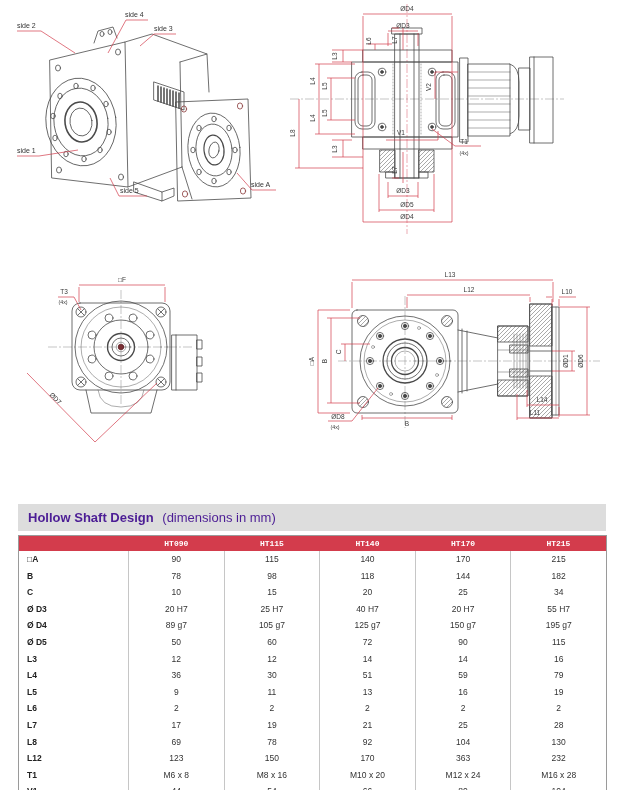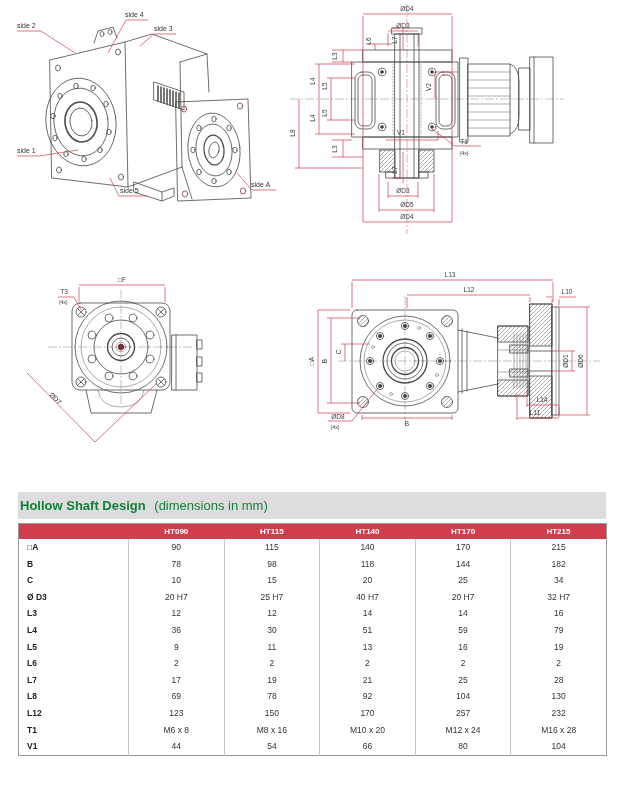--- a/index.html
+++ b/index.html
@@ -13,27 +13,27 @@
   .thin{stroke:#5a5a5a;stroke-width:0.5;fill:none;}
   .thick{stroke:#3c3c3c;stroke-width:1.4;fill:none;}
   .cl{stroke:#8a8a8a;stroke-width:0.5;fill:none;stroke-dasharray:9 2 2 2;}
   .red{stroke:#d33c4c;stroke-width:0.7;fill:none;}
   .redcl{stroke:#d33c4c;stroke-width:0.5;fill:none;stroke-dasharray:9 2 2 2;opacity:.85;}
   .dim{font-size:6.5px;fill:#3a3a3a;text-anchor:middle;font-family:"Liberation Sans",sans-serif;}
   .dimS{font-size:5.3px;fill:#3a3a3a;text-anchor:middle;font-family:"Liberation Sans",sans-serif;}
   .lab{font-size:7px;fill:#333;font-family:"Liberation Sans",sans-serif;}
   
   .table-wrap{position:absolute;left:18px;top:492px;width:588px;}
-  .titlebar{background:#dddddd;height:27px;line-height:27px;padding-left:2px;color:#15803d;font-size:13px;}
+  .titlebar{background:#dddddd;height:27px;line-height:27px;padding-left:10px;color:#4c1d95;font-size:13px;margin-top:12px;}
   .t-bold{font-weight:bold;}
   .t-sub{margin-left:5px;}
   table{border-collapse:collapse;table-layout:fixed;width:588px;margin-top:4px;
         font-size:8.5px;color:#333;}
   table{border:1px solid #9a9a9a;}
-  thead th{background:#d33c4c;color:#ffffff;font-weight:bold;font-size:8px;height:15px;padding:0;text-align:center;}
+  thead th{background:#d33c4c;color:#ffffff;font-weight:bold;font-size:8px;height:15px;padding:0;text-align:center;font-family:Liberation Mono, monospace;}
   tbody th.lbl{text-align:left;padding-left:8px;font-weight:bold;color:#222;font-size:8.5px;}
   tbody td{text-align:center;border-left:1px solid #c6c6c6;padding:0;height:14.6px;}
   tbody th.lbl{border-left:none;height:14.6px;}
   tbody tr td, tbody tr th{line-height:14.6px;}
 </style>
 </head>
 <body>
 
 <svg class="panel" style="left:8px;top:2px" width="286" height="218" viewBox="0 0 286 218">
   <g class="dln">
@@ -386,21 +386,37 @@
           <td>20</td>
           <td>25</td>
           <td>34</td>
         </tr>
         <tr>
           <th class="lbl">Ø D3</th>
           <td>20 H7</td>
           <td>25 H7</td>
           <td>40 H7</td>
           <td>20 H7</td>
-          <td>32 H7</td>
+          <td>55 H7</td>
+        </tr>
+        <tr>
+          <th class="lbl">Ø D4</th>
+          <td>89 g7</td>
+          <td>105 g7</td>
+          <td>125 g7</td>
+          <td>150 g7</td>
+          <td>195 g7</td>
+        </tr>
+        <tr>
+          <th class="lbl">Ø D5</th>
+          <td>50</td>
+          <td>60</td>
+          <td>72</td>
+          <td>90</td>
+          <td>115</td>
         </tr>
         <tr>
           <th class="lbl">L3</th>
           <td>12</td>
           <td>12</td>
           <td>14</td>
           <td>14</td>
           <td>16</td>
         </tr>
         <tr>
@@ -441,21 +457,21 @@
           <td>78</td>
           <td>92</td>
           <td>104</td>
           <td>130</td>
         </tr>
         <tr>
           <th class="lbl">L12</th>
           <td>123</td>
           <td>150</td>
           <td>170</td>
-          <td>257</td>
+          <td>363</td>
           <td>232</td>
         </tr>
         <tr>
           <th class="lbl">T1</th>
           <td>M6 x 8</td>
           <td>M8 x 16</td>
           <td>M10 x 20</td>
           <td>M12 x 24</td>
           <td>M16 x 28</td>
         </tr>

